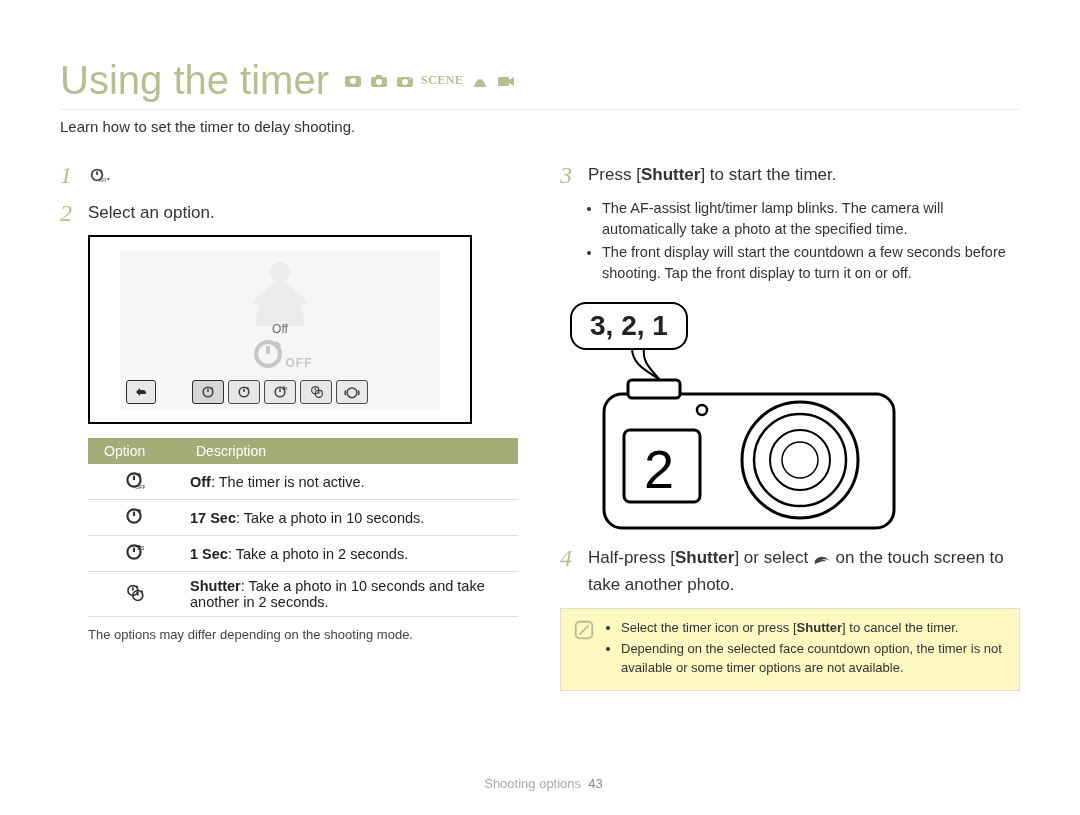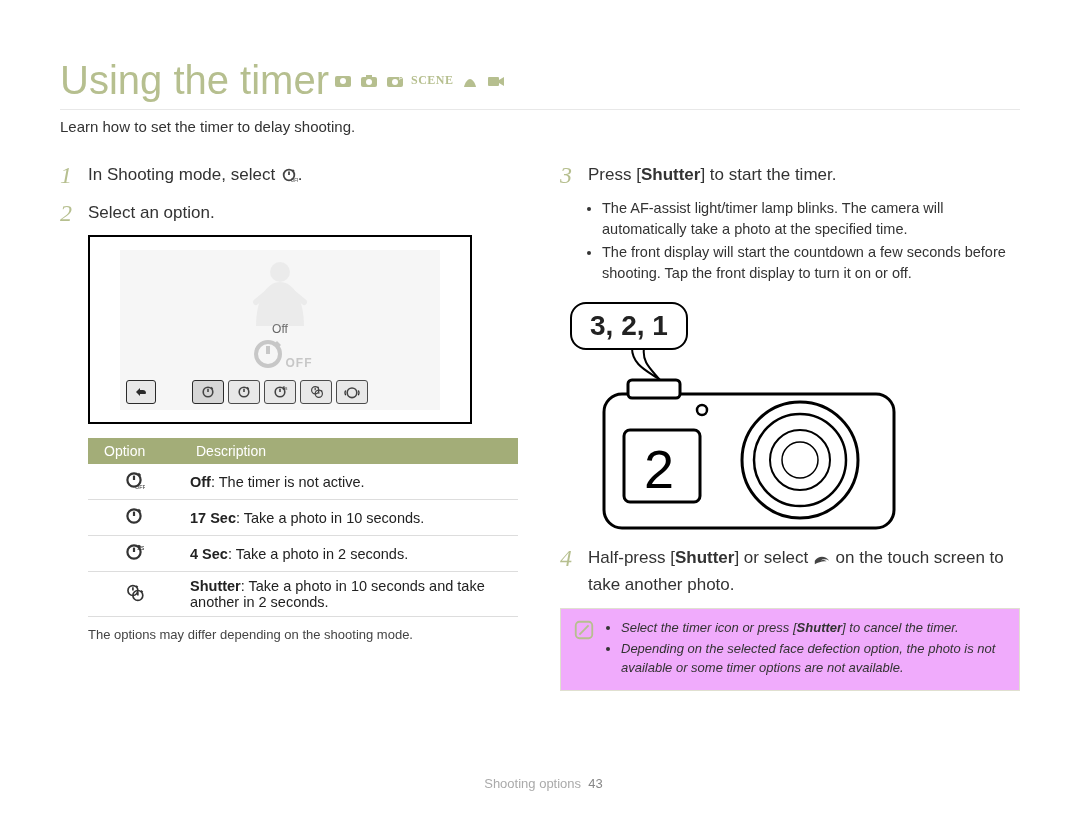--- a/index.html
+++ b/index.html
@@ -21,21 +21,21 @@
   }
   h1{
     font-family:"Arial Narrow",Arial,sans-serif;
     font-stretch:condensed;
     font-weight:400;
     color:var(--accent);
     font-size:40px;
     margin:0 0 6px 0;
     display:flex;
     align-items:center;
-    gap:4px;
+    gap:14px;
   }
   .mode-icons{display:inline-flex;gap:6px;align-items:flex-start}
   .mode-icons svg{width:20px;height:16px;fill:var(--accent)}
   .mode-icons .scene{font-family:serif;font-size:12px;font-weight:bold;letter-spacing:.5px}
   .subtitle{font-size:15px;color:#333;margin-bottom:28px}
   hr.faint{border:none;border-top:1px solid #e8e8e8;margin:0 0 8px 0}
 
   .cols{display:flex;gap:40px}
   .col{flex:1;min-width:0}
 
@@ -106,23 +106,23 @@
     border:2px solid #000;border-radius:16px;
     padding:6px 18px;font-size:28px;font-weight:bold;
     background:#fff;z-index:2;
   }
   .bubble-tail{position:absolute;left:70px;top:46px;z-index:1}
   .camera{position:absolute;left:40px;top:72px}
 
   
   .note{
     display:flex;gap:10px;
-    border:1px solid #e0e0d0;background:#f0abfc;
+    border:1px solid #e0e0d0;background:#fef9c3;
     padding:10px 12px;font-size:13px;color:#333;
-    margin-top:8px;line-height:1.45;font-style:italic;
+    margin-top:8px;line-height:1.45;
   }
   .note-icon{flex-shrink:0}
   .note-icon svg{width:22px;height:22px;fill:none;stroke:var(--accent);stroke-width:2}
   .note ul{margin:0;padding-left:16px}
   .note li{margin-bottom:2px}
 
   .footer{
     position:absolute;left:7px;right:0;bottom:24px;
     text-align:center;font-size:13px;color:#aaa;
   }
@@ -185,21 +185,20 @@
 <hr class="faint">
 <div class="subtitle">Learn how to set the timer to delay shooting.</div>
 
 <div class="cols">
 
   <div class="col">
 
     <div class="step">
       <div class="step-num">1</div>
       <div class="step-body">
-        <span>In Shooting mode, select </span>
         <span class="inline-icon">
           <svg viewBox="0 0 20 18">
               <use href="#timer-off"></use>
               <text x="12" y="17" font-size="5">OFF</text>
             </svg>
         </span><span>.</span>
       </div>
     </div>
 
     <div class="step">
@@ -276,21 +275,21 @@
             <td><svg viewBox="0 0 20 18">
                 <use href="#timer-shape"></use>
               </svg></td>
             <td><b>17 Sec</b>: Take a photo in 10 seconds.</td>
           </tr>
           <tr>
             <td><svg viewBox="0 0 20 18">
                 <use href="#timer-shape"></use>
                 <text x="13" y="7" font-size="6">2s</text>
               </svg></td>
-            <td><b>4 Sec</b>: Take a photo in 2 seconds.</td>
+            <td><b>1 Sec</b>: Take a photo in 2 seconds.</td>
           </tr>
           <tr>
             <td><svg viewBox="0 0 20 18">
                 <use href="#double-shape"></use>
               </svg></td>
             <td><b>Shutter</b>: Take a photo in 10 seconds and take another in 2 seconds.</td>
           </tr>
         </tbody>
     </table>
     <div class="footnote">The options may differ depending on the shooting mode.</div>
@@ -338,21 +337,21 @@
 
     <div class="note">
       <div class="note-icon">
         <svg viewBox="0 0 24 24">
             <rect x="3" y="3" width="18" height="18" rx="4"></rect>
             <path d="M7 17L17 7" stroke-width="2"></path>
           </svg>
       </div>
       <ul id="note-list">
           <li>Select the timer icon or press [<b>Shutter</b>] to cancel the timer.</li>
-          <li>Depending on the selected face defection option, the photo is not available or some timer options are not available.</li>
+          <li>Depending on the selected face countdown option, the timer is not available or some timer options are not available.</li>
         </ul>
     </div>
 
   </div>
 </div>
 
 <div class="footer">
   <span>Shooting options</span>&nbsp;&nbsp;<span class="pg">43</span>
 </div>
 

